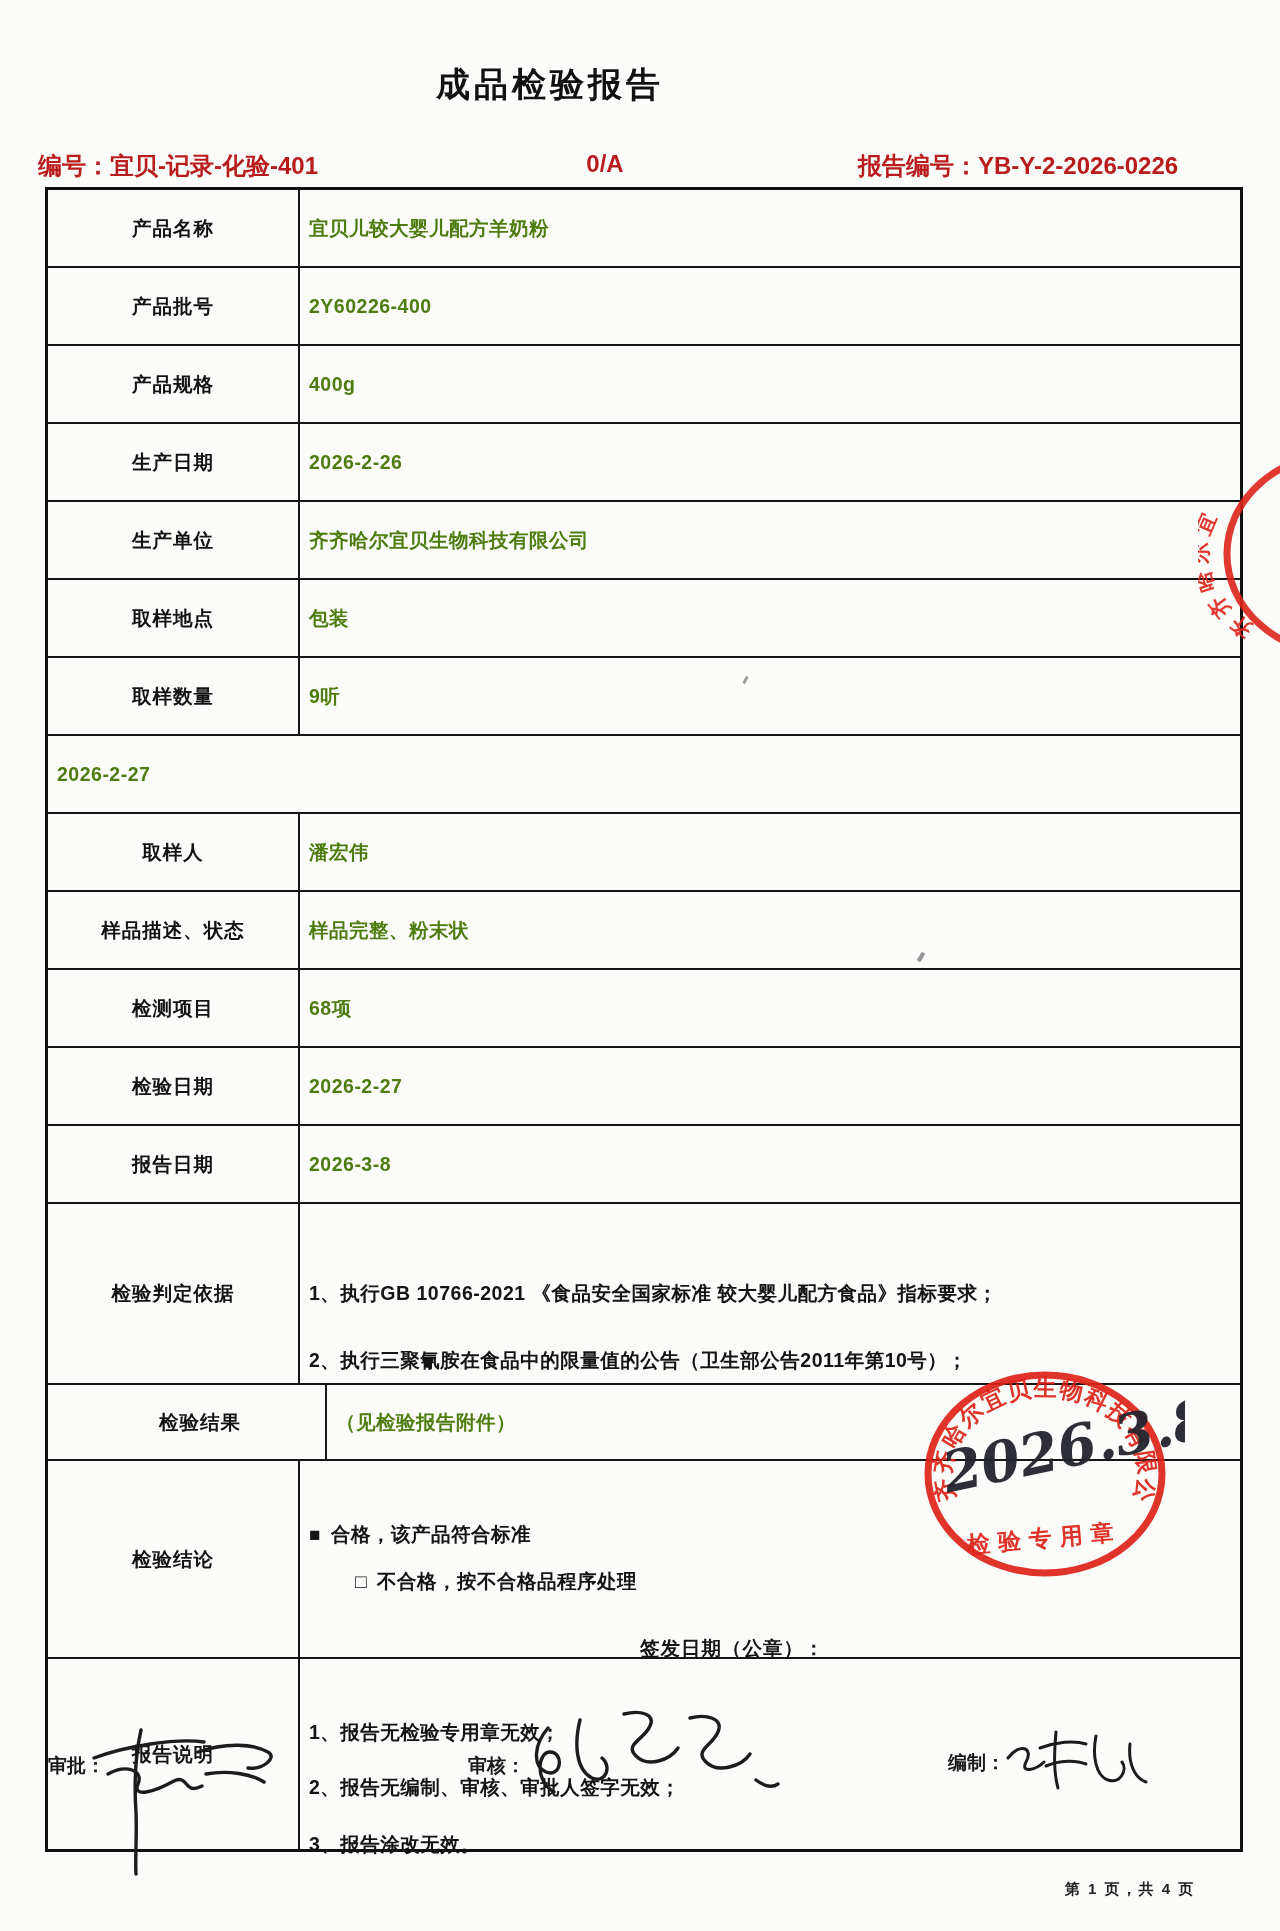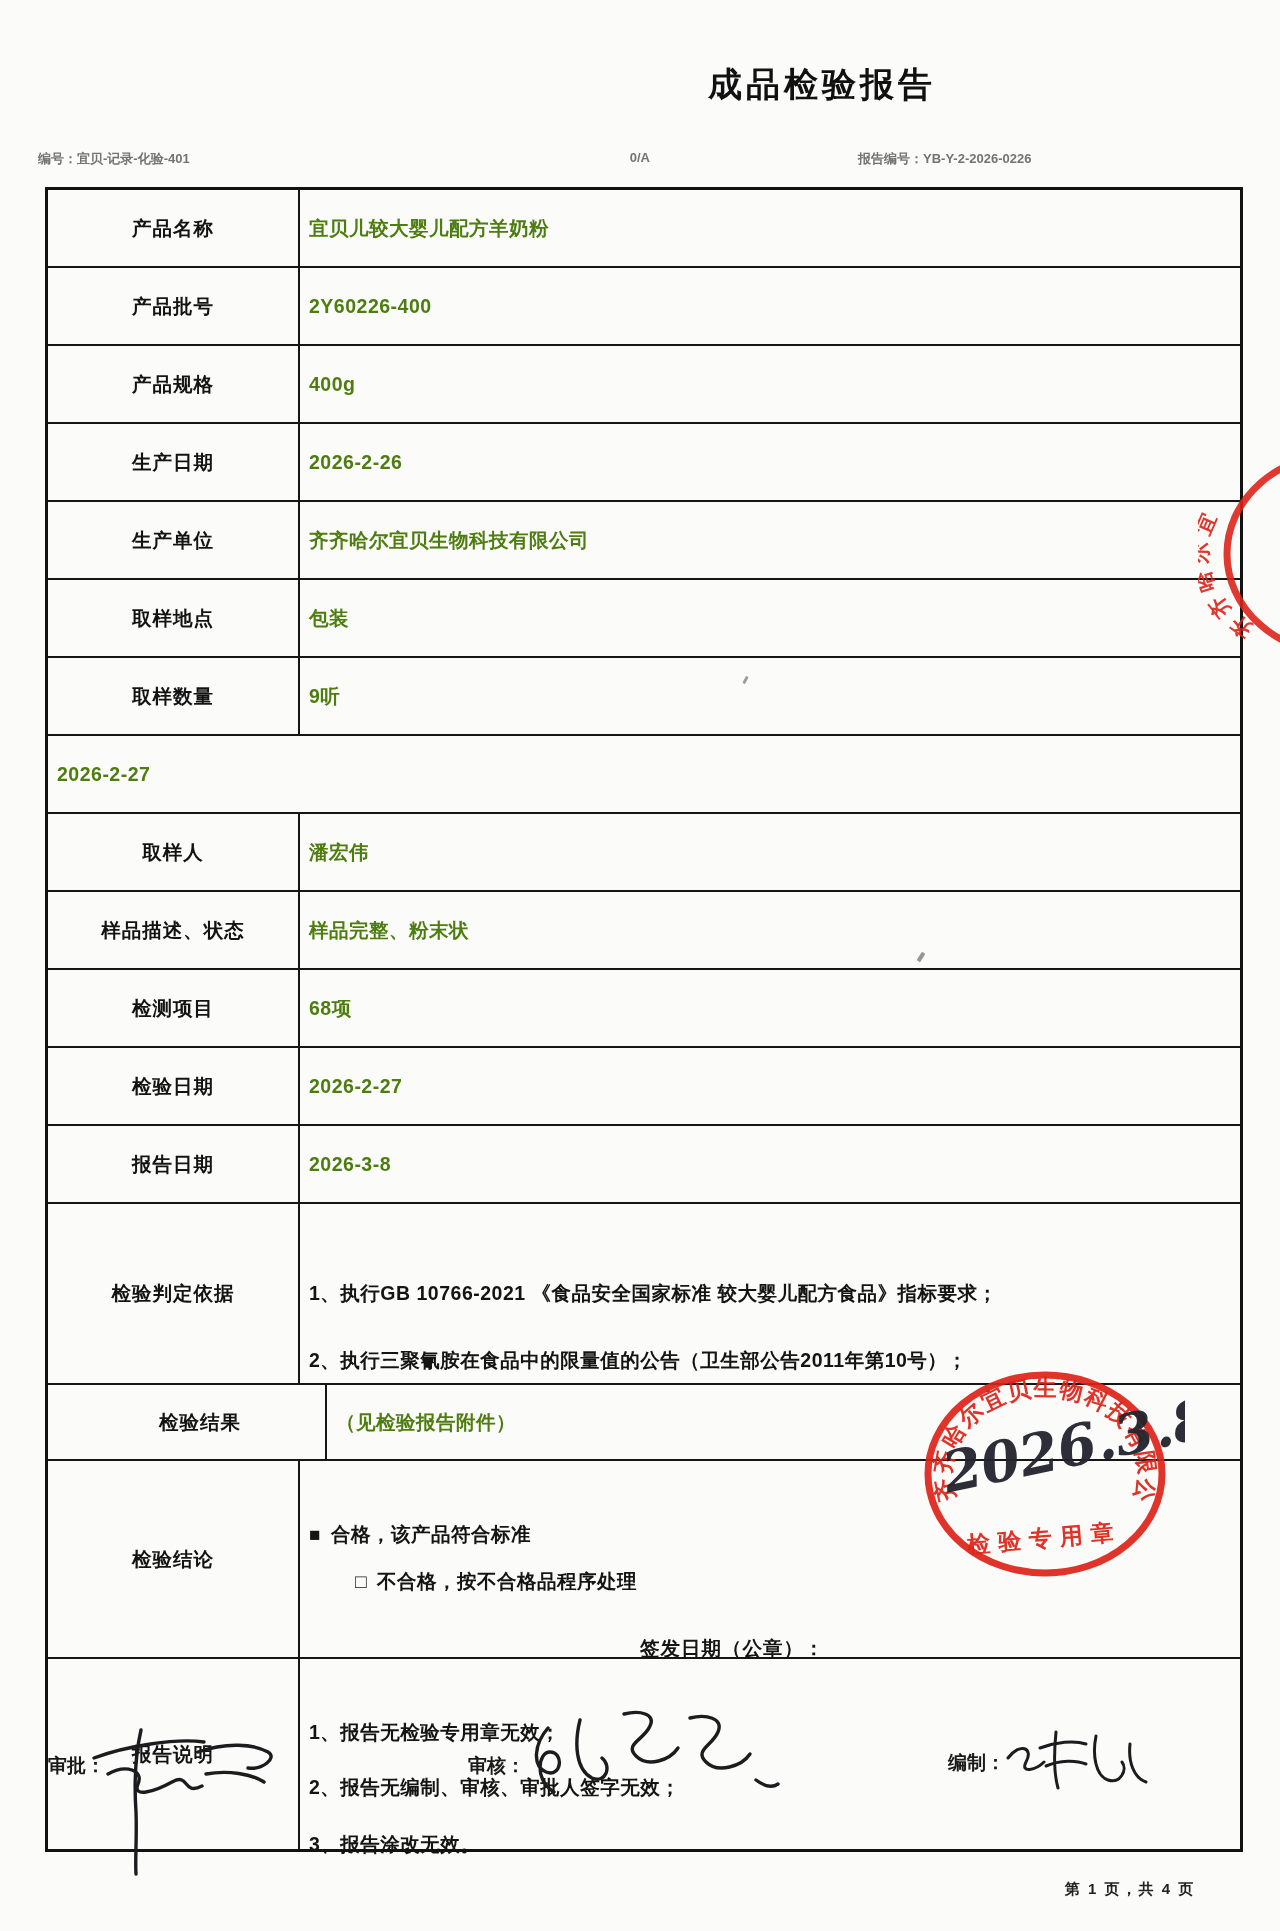--- a/index.html
+++ b/index.html
@@ -4,26 +4,26 @@
 <style>
   html,body{margin:0;padding:0;}
   body{
     width:1280px;height:1931px;position:relative;background:#fbfbfa;
     font-family:"Liberation Sans",sans-serif;color:#161616;
     -webkit-font-smoothing:antialiased;overflow:hidden;
   }
   .abs{position:absolute;}
   
   .doc-title{
-    top:62px;left:436px;width:500px;text-align:right;
+    top:62px;left:436px;width:500px;text-align:left;
     font-size:34px;font-weight:800;letter-spacing:4px;color:#111;
   }
-  .meta{top:150px;font-size:13px;font-weight:700;color:#737373;white-space:nowrap;}
+  .meta{top:150px;font-size:24px;font-weight:700;color:#b91c1c;white-space:nowrap;}
   .meta-doc{left:38px;}
-  .meta-ver{left:560px;width:90px;text-align:right;font-weight:600;}
+  .meta-ver{left:560px;width:90px;text-align:center;font-weight:600;}
   .meta-rep{left:858px;}
   
   .tbl{
     top:187px;left:45px;width:1198px;box-sizing:border-box;
     border:3px solid #121212;background:transparent;
   }
   .row{display:flex;box-sizing:border-box;border-bottom:2px solid #161616;}
   .row:last-child{border-bottom:none;}
   .row.simple{height:78px;}
   .lbl{

